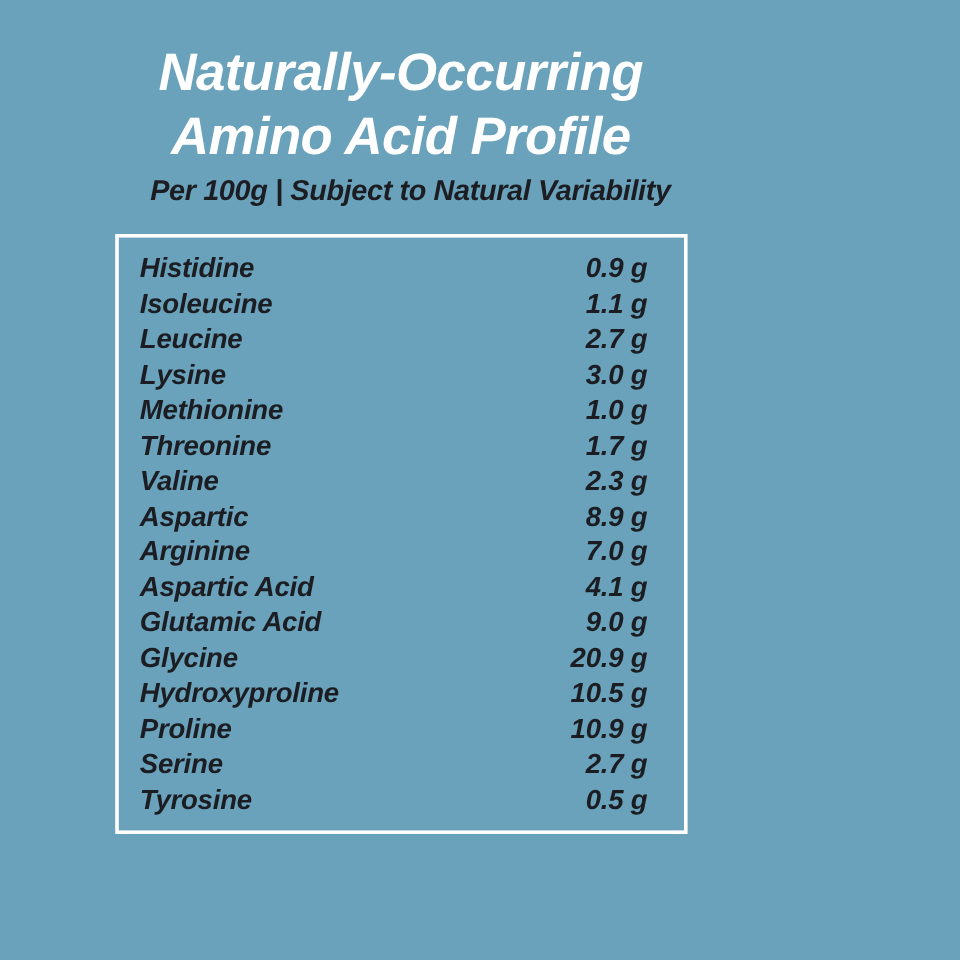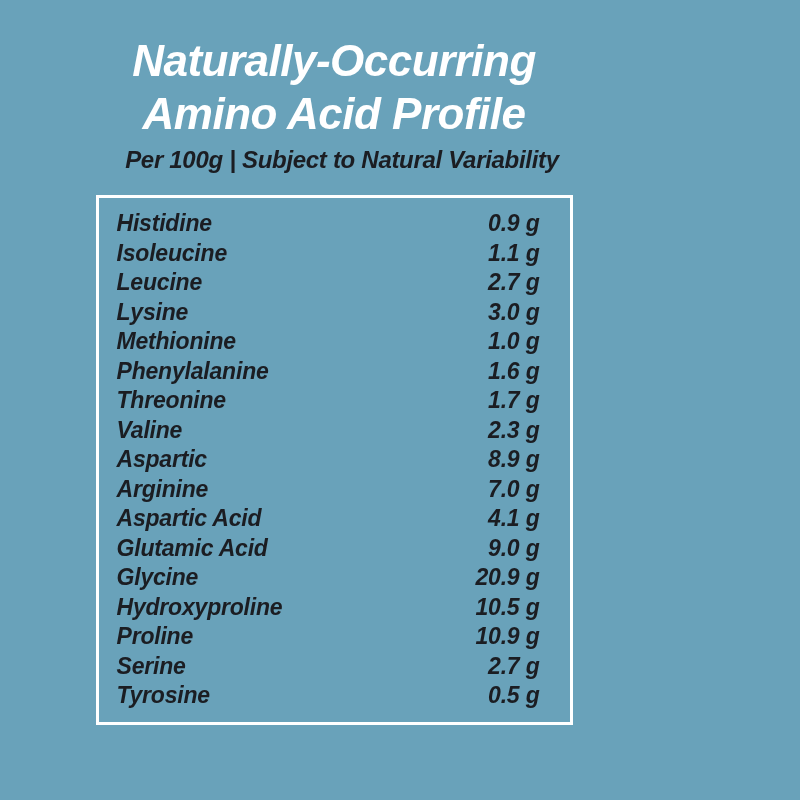--- a/index.html
+++ b/index.html
@@ -99,24 +99,20 @@
     </div>
     <div class="row">
       <span class="name">Lysine</span>
       <span class="value">3.0 g</span>
     </div>
     <div class="row">
       <span class="name">Methionine</span>
       <span class="value">1.0 g</span>
     </div>
     <div class="row">
-      <span class="name">Phenylalanine</span>
-      <span class="value">1.6 g</span>
-    </div>
-    <div class="row">
       <span class="name">Threonine</span>
       <span class="value">1.7 g</span>
     </div>
     <div class="row">
       <span class="name">Valine</span>
       <span class="value">2.3 g</span>
     </div>
     <div class="row">
       <span class="name">Aspartic</span>
       <span class="value">8.9 g</span>

